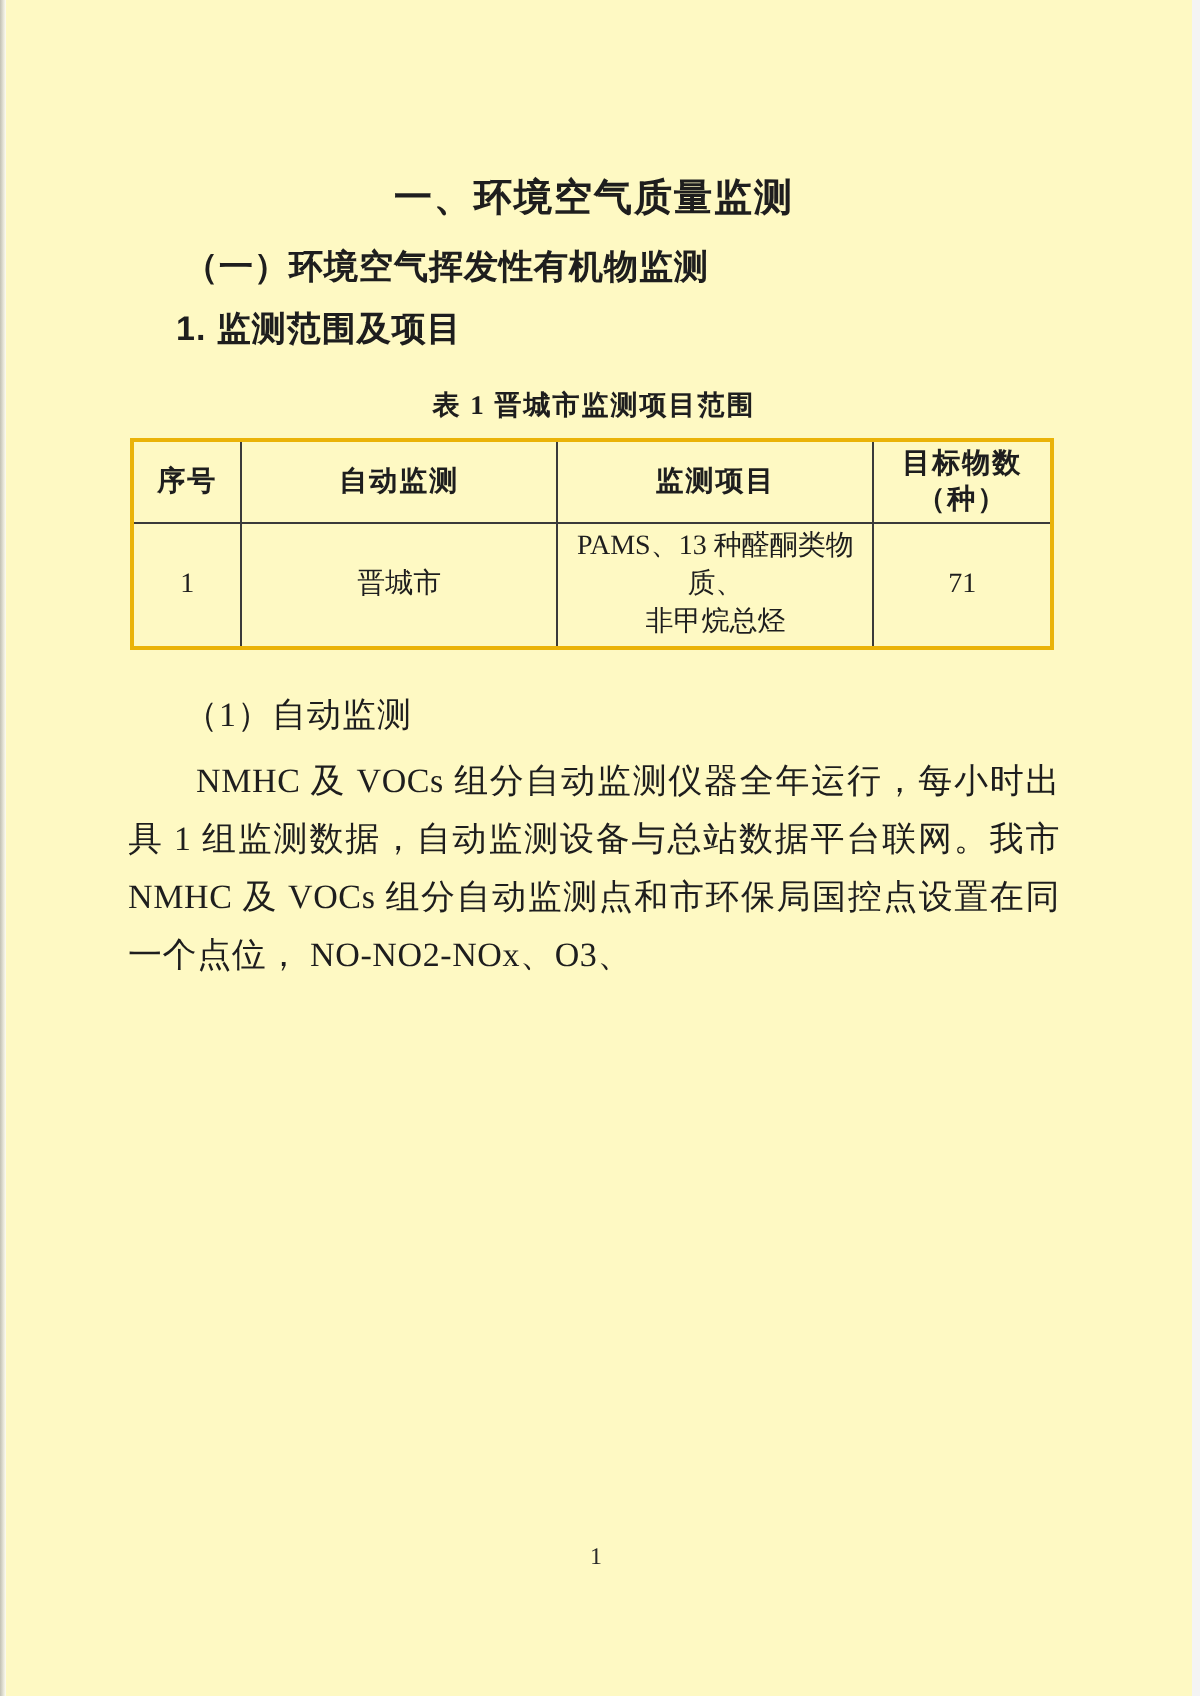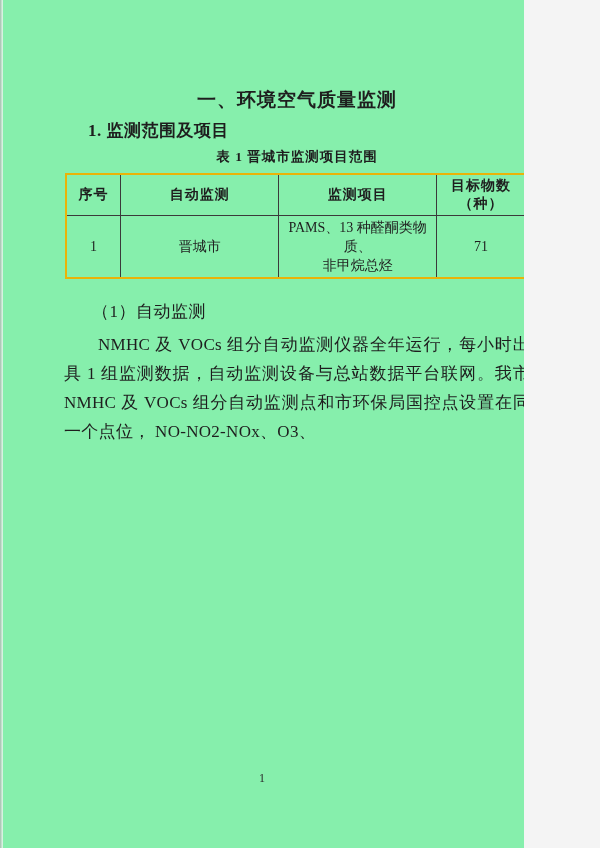--- a/index.html
+++ b/index.html
@@ -3,22 +3,22 @@
 <meta charset="utf-8">
 <style>
   html, body { margin: 0; padding: 0; }
   body {
     width: 600px; height: 848px;
     background: #f4f4f4;
     font-family: "Liberation Serif", "DejaVu Serif", serif;
   }
   .page {
     position: relative;
-    width: 524px; height: 848px;
-    background: #86efac;
+    width: 596px; height: 848px;
+    background: #fef9c3;
     color: #1e1e1e;
     overflow: hidden;
     box-sizing: border-box;
   }
   
   .scan-edge-left {
     position: absolute; left: 0; top: 0;
     width: 3px; height: 100%;
     background: linear-gradient(to right, #adadad, #dddddd 55%, #ffffff);
     opacity: 0.75;
@@ -42,21 +42,21 @@
     padding-left: 28px;
     font-family: "Liberation Sans", "DejaVu Sans", sans-serif;
     font-weight: 700;
     font-size: 17px;
     line-height: 22px;
     letter-spacing: 0.5px;
   }
   .h3 {
     margin-top: 9px;
     padding-left: 24px;
-    font-family: Liberation Serif, serif;
+    font-family: Liberation Sans, sans-serif;
     font-weight: 700;
     font-size: 17px;
     line-height: 22px;
     letter-spacing: 0.5px;
   }
   .para {
     margin-top: 5px;
     font-size: 17px;
     line-height: 29px;
     text-align: justify;
@@ -64,21 +64,21 @@
     letter-spacing: 0.3px;
   }
   .sub-heading {
     margin-top: 20px;
     padding-left: 28px;
     font-size: 17px;
     line-height: 26px;
     letter-spacing: 0.5px;
   }
   .table-caption {
-    margin-top: 6px;
+    margin-top: 18px;
     text-align: center;
     font-weight: 700;
     font-size: 13.5px;
     line-height: 17px;
     letter-spacing: 1px;
   }
   table.monitor-table {
     margin-top: 8px;
     margin-left: 1px;
     width: 462px;
@@ -119,20 +119,21 @@
 </head>
 <body>
 
 <div class="page">
   <div class="scan-edge-left"></div>
 
   <div class="content">
 
     <div class="doc-title">一、环境空气质量监测</div>
 
+    <div class="h2">（一）环境空气挥发性有机物监测</div>
 
     <div class="h3">1. 监测范围及项目</div>
 
 
     <div class="table-caption">表 1 晋城市监测项目范围</div>
 
     <table class="monitor-table">
       <thead>
         <tr>
           <th class="col-index">序号</th>

